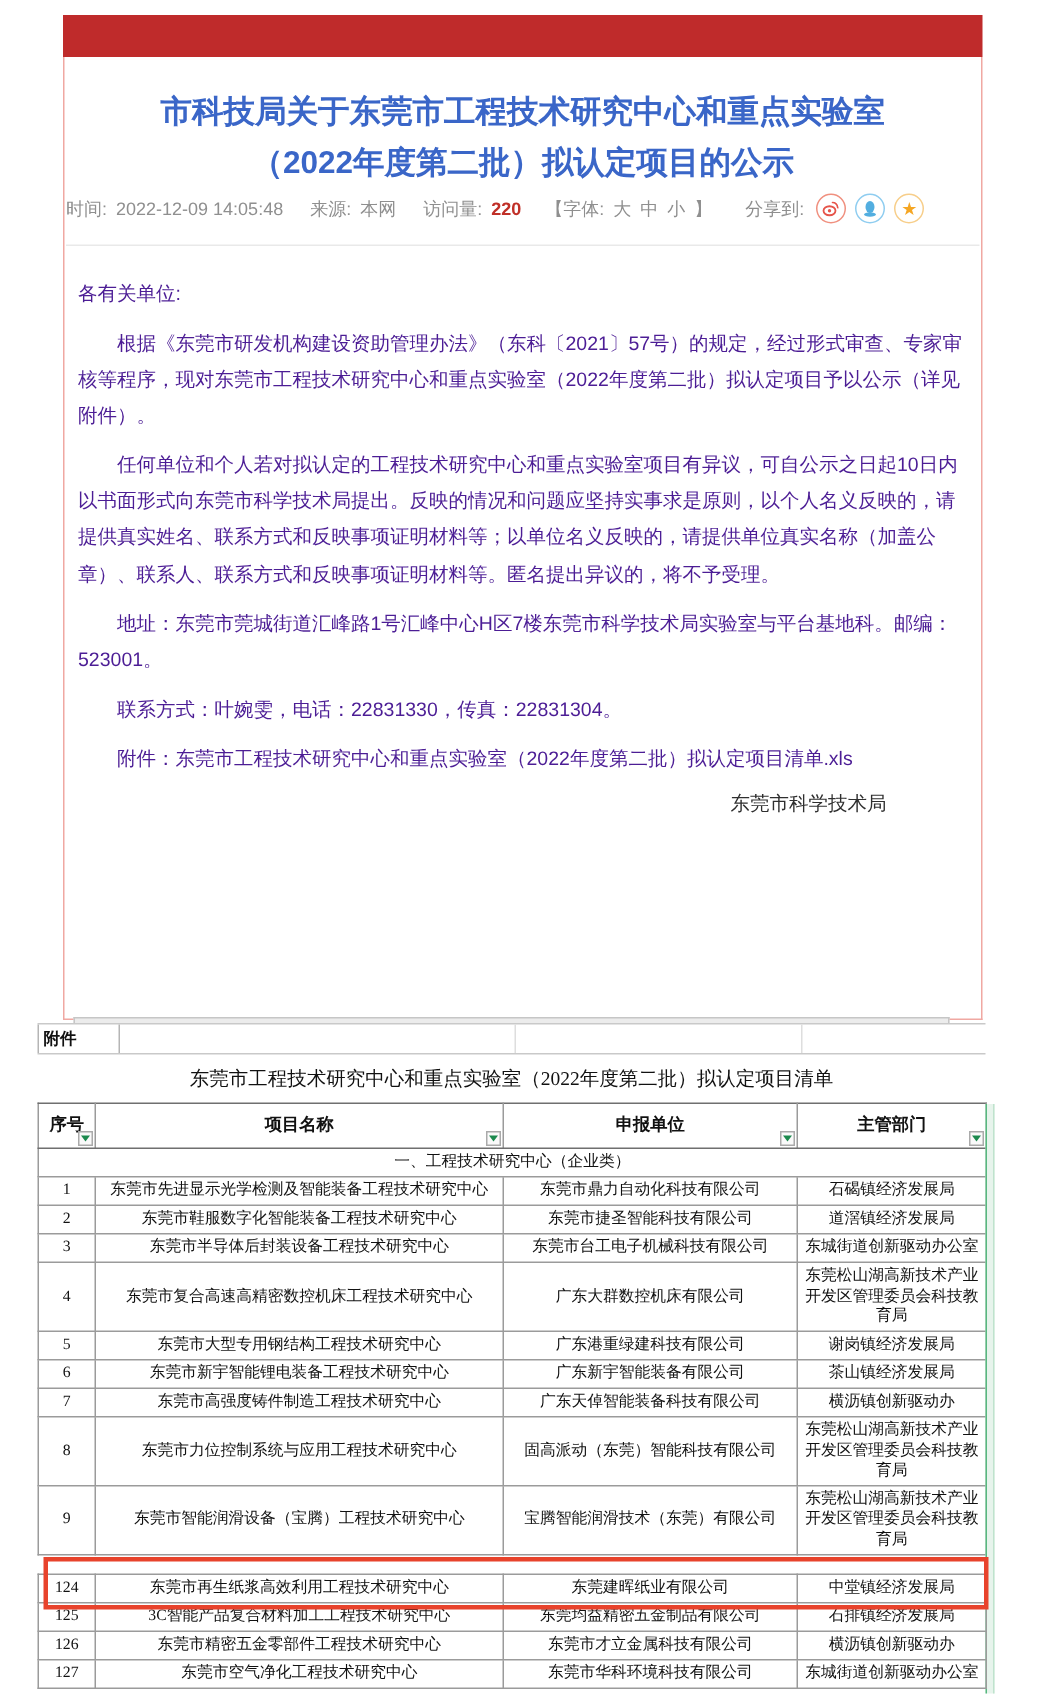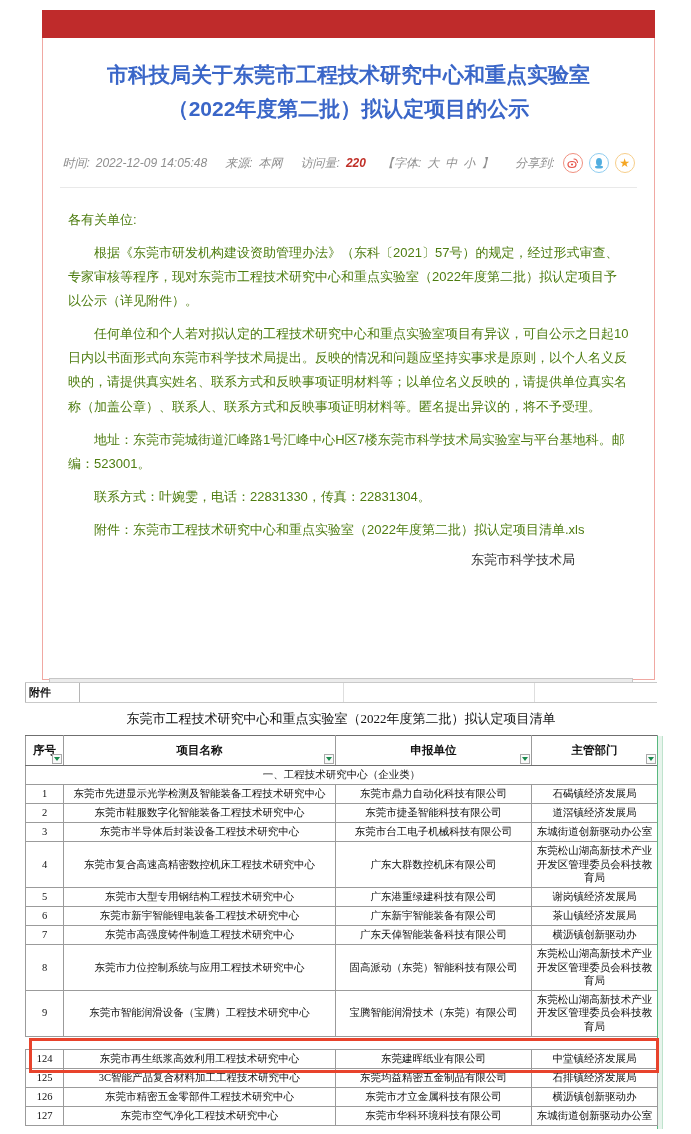--- a/index.html
+++ b/index.html
@@ -14,32 +14,32 @@
   *{margin:0;padding:0;box-sizing:border-box;}
   html,body{background:#fff;}
   body{
     width:691px;height:1134px;overflow:hidden;
     font-family:"Liberation Sans","DejaVu Sans",sans-serif;
     color:#333;position:relative;
   }
   
   .letter{position:absolute;left:42px;top:10px;width:613px;}
   .red-bar{height:28px;background:var(--accent-red);}
-  .letter-box{border:1px solid var(--box-border);border-top:none;background:#fff;height:642px;padding:0 17px;overflow:hidden;}
+  .letter-box{border:1px solid var(--box-border);border-top:none;background:#fff;height:642px;padding:0 1px;overflow:hidden;}
   .doc-title{margin-top:20px;text-align:center;color:var(--title-blue);font-weight:bold;font-size:21px;line-height:1.6;}
-  .meta-row{margin-top:28px;display:flex;align-items:center;justify-content:center;gap:6px;font-size:12px;color:#8f8f8f;white-space:nowrap;font-style:italic;}
+  .meta-row{margin-top:4px;display:flex;align-items:center;justify-content:flex-start;gap:6px;font-size:12px;color:#8f8f8f;white-space:nowrap;}
   .meta-row .views{color:var(--views-red);font-weight:bold;}
   .meta-row .font-btn{cursor:pointer;}
   .share-icons{display:inline-flex;gap:6px;align-items:center;margin-left:2px;}
   .circle-icon{width:20px;height:20px;border-radius:50%;display:inline-flex;align-items:center;justify-content:center;border:1px solid;background:#fff;}
   .circle-icon.weibo{border-color:#f0907f;}
   .circle-icon.qq{border-color:#8fcdf0;}
   .circle-icon.star{border-color:#f7ce8a;color:#f5a623;font-size:12px;line-height:1;}
   .divider{border-bottom:1px solid #e9e9e9;margin:14px 0 0 0;}
-  .body-text{padding:20px 8px 0 8px;font-size:13px;line-height:1.85;color:#4d7c0f;}
+  .body-text{padding:20px 8px 0 8px;font-size:13px;line-height:1.85;color:#4c1d95;}
   .body-text p{margin-bottom:9px;}
   .body-text p.indent{text-indent:2em;}
   .sig-block{padding-right:62px;text-align:right;font-size:13px;color:#2f2f2f;}
   .sig-name{margin-top:4px;}
   .sig-date{margin-top:26px;}
   
   .sheet{position:absolute;left:25px;top:678px;width:632px;font-family:"Liberation Serif","DejaVu Serif",serif;font-size:10.5px;color:#111;}
   .sheet-top-edge{height:4px;background:#ececec;border:1px solid #c6c6c6;border-bottom:none;margin:0 24px 0 24px;}
   .fujian-row{display:flex;height:21px;border-top:1px solid #c9c9c9;border-bottom:1px solid #c9c9c9;}
   .fujian-cell{width:56px;border-left:1px solid #b5b5b5;border-right:1px solid #b5b5b5;font-weight:bold;display:flex;align-items:center;padding-left:3px;font-size:11px;}

